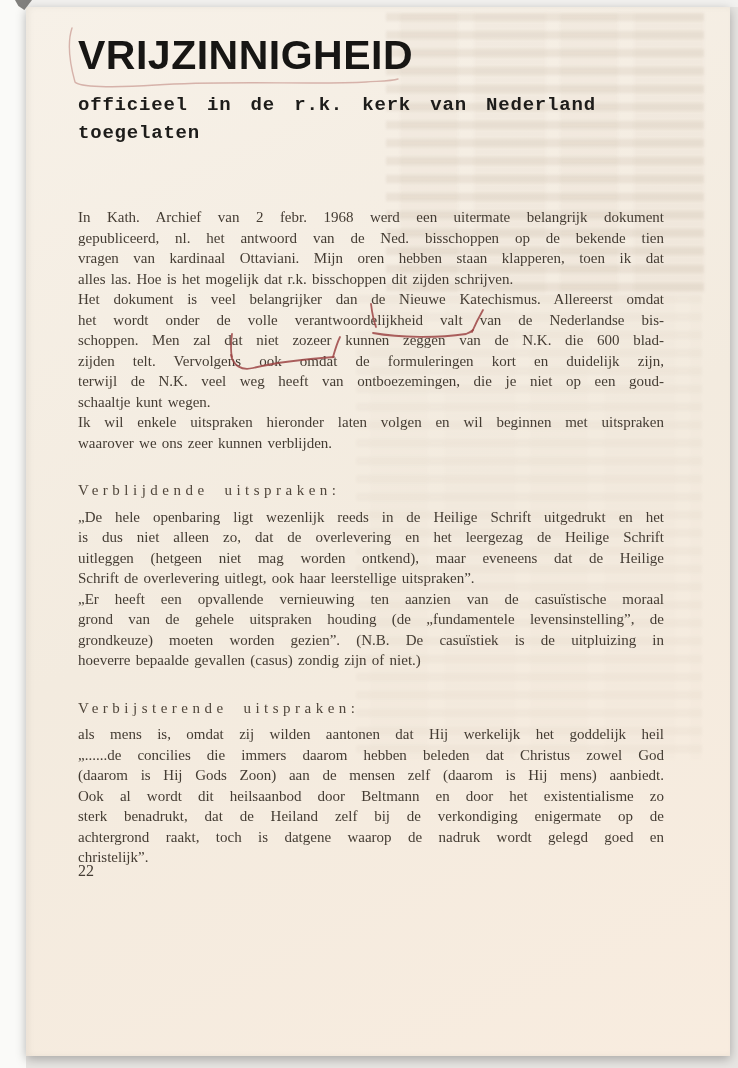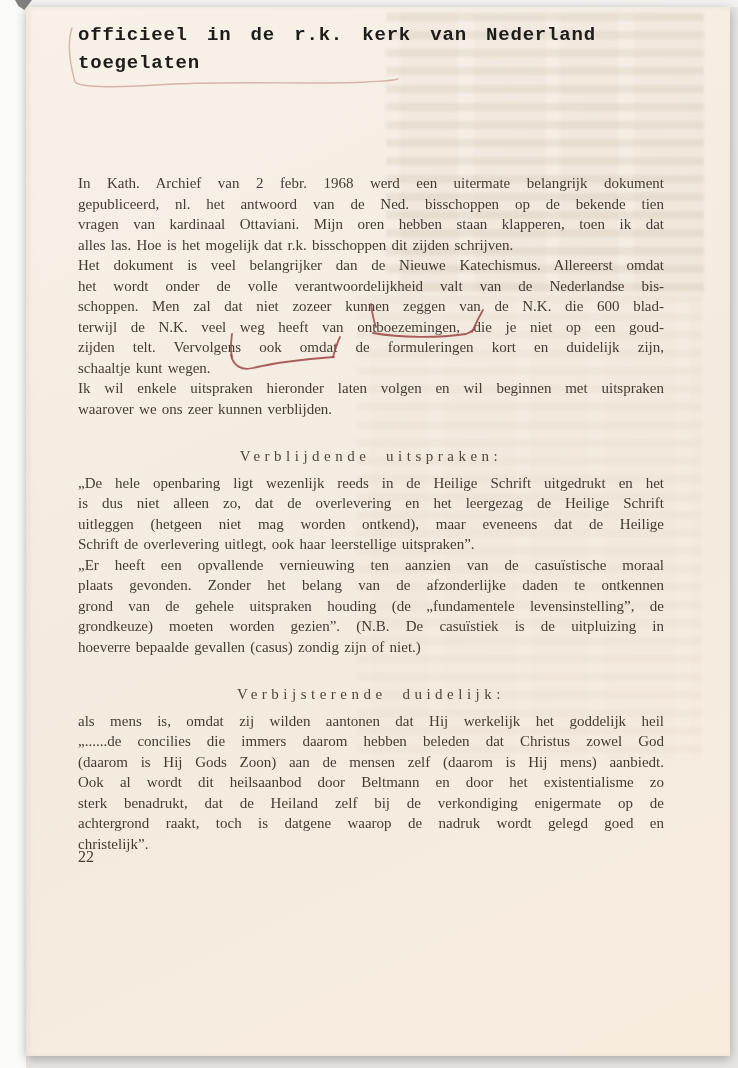--- a/index.html
+++ b/index.html
@@ -30,83 +30,83 @@
   .content{position:absolute;left:52px;top:0;width:586px;}
   .title{
     font-family:"Liberation Sans","DejaVu Sans",sans-serif;font-weight:bold;
     font-size:41px;line-height:44px;letter-spacing:0.5px;color:#171614;margin:26px 0 0 0;
   }
   .subtitle{
     font-family:Liberation Mono, monospace;font-weight:bold;
     font-size:19px;line-height:28px;letter-spacing:.8px;word-spacing:7px;color:#1d1c1a;
   }
   .s1{margin-top:14px;}
-  .body-col{margin-top:96px;font-size:15px;line-height:20.5px;color:#443c33;word-spacing:1.5px;}
+  .body-col{margin-top:60px;font-size:15px;line-height:20.5px;color:#443c33;word-spacing:1.5px;}
   .para{margin:0;}
   .line{text-align:justify;text-align-last:justify;}
   .line.last{text-align:left;text-align-last:left;}
   .heading{
-    text-align:center;letter-spacing:.3em;word-spacing:.5em;
+    text-align:left;letter-spacing:.3em;word-spacing:.5em;
     margin:27px 0 6px 0;color:#50463b;
   }
   .pagenum{margin-top:-6px;font-size:16px;color:#443c33;}
   .marks{position:absolute;left:0;top:0;width:704px;height:1049px;pointer-events:none;}
   .marks path{fill:none;stroke-linecap:round;}
   .pencil{stroke-width:1.4;opacity:.75;}
   .redpen{stroke-width:1.8;opacity:.85;}
 </style>
 </head>
 <body>
 
 <div class="canvas">
   <div class="margin-top"></div>
   <div class="margin-left"></div>
 
   <div class="page">
     <div class="ghost g1"></div>
     <div class="ghost g2"></div>
 
     <div class="content">
+      <h1 class="title">VRIJZINNIGHEID</h1>
       <div class="subtitle s1">officieel in de r.k. kerk van Nederland</div>
       <div class="subtitle">toegelaten</div>
 
       <div class="body-col">
           <div class="para">
             <div class="line">In Kath. Archief van 2 febr. 1968 werd een uitermate belangrijk dokument</div>
             <div class="line">gepubliceerd, nl. het antwoord van de Ned. bisschoppen op de bekende tien</div>
             <div class="line">vragen van kardinaal Ottaviani. Mijn oren hebben staan klapperen, toen ik dat</div>
             <div class="line last">alles las. Hoe is het mogelijk dat r.k. bisschoppen dit zijden schrijven.</div>
           </div>
           <div class="para">
             <div class="line">Het dokument is veel belangrijker dan de Nieuwe Katechismus. Allereerst omdat</div>
             <div class="line">het wordt onder de volle verantwoordelijkheid valt van de Nederlandse bis-</div>
             <div class="line">schoppen. Men zal dat niet zozeer kunnen zeggen van de N.K. die 600 blad-</div>
+            <div class="line">zijden telt. Vervolgens ook omdat de formuleringen kort en duidelijk zijn,</div>
             <div class="line">terwijl de N.K. veel weg heeft van ontboezemingen, die je niet op een goud-</div>
-            <div class="line">zijden telt. Vervolgens ook omdat de formuleringen kort en duidelijk zijn,</div>
             <div class="line last">schaaltje kunt wegen.</div>
           </div>
           <div class="para">
             <div class="line">Ik wil enkele uitspraken hieronder laten volgen en wil beginnen met uitspraken</div>
             <div class="line last">waarover we ons zeer kunnen verblijden.</div>
           </div>
           <div class="heading">Verblijdende uitspraken:</div>
           <div class="para">
             <div class="line">„De hele openbaring ligt wezenlijk reeds in de Heilige Schrift uitgedrukt en het</div>
             <div class="line">is dus niet alleen zo, dat de overlevering en het leergezag de Heilige Schrift</div>
             <div class="line">uitleggen (hetgeen niet mag worden ontkend), maar eveneens dat de Heilige</div>
             <div class="line last">Schrift de overlevering uitlegt, ook haar leerstellige uitspraken”.</div>
           </div>
           <div class="para">
             <div class="line">„Er heeft een opvallende vernieuwing ten aanzien van de casuïstische moraal</div>
-            <div class="line">plaats gevonden. Zonder het belang van de afzonderlijke daden te ontkennen</div>
             <div class="line">grond van de gehele uitspraken houding (de „fundamentele levensinstelling”, de</div>
             <div class="line">grondkeuze) moeten worden gezien”. (N.B. De casuïstiek is de uitpluizing in</div>
             <div class="line last">hoeverre bepaalde gevallen (casus) zondig zijn of niet.)</div>
           </div>
-          <div class="heading">Verbijsterende duidelijk:</div>
+          <div class="heading">Verbijsterende uitspraken:</div>
           <div class="para">
             <div class="line">als mens is, omdat zij wilden aantonen dat Hij werkelijk het goddelijk heil</div>
             <div class="line">„......de concilies die immers daarom hebben beleden dat Christus zowel God</div>
             <div class="line">(daarom is Hij Gods Zoon) aan de mensen zelf (daarom is Hij mens) aanbiedt.</div>
             <div class="line">Ook al wordt dit heilsaanbod door Beltmann en door het existentialisme zo</div>
             <div class="line">sterk benadrukt, dat de Heiland zelf bij de verkondiging enigermate op de</div>
             <div class="line">achtergrond raakt, toch is datgene waarop de nadruk wordt gelegd goed en</div>
             <div class="line last">christelijk”.</div>
           </div>
         </div>

